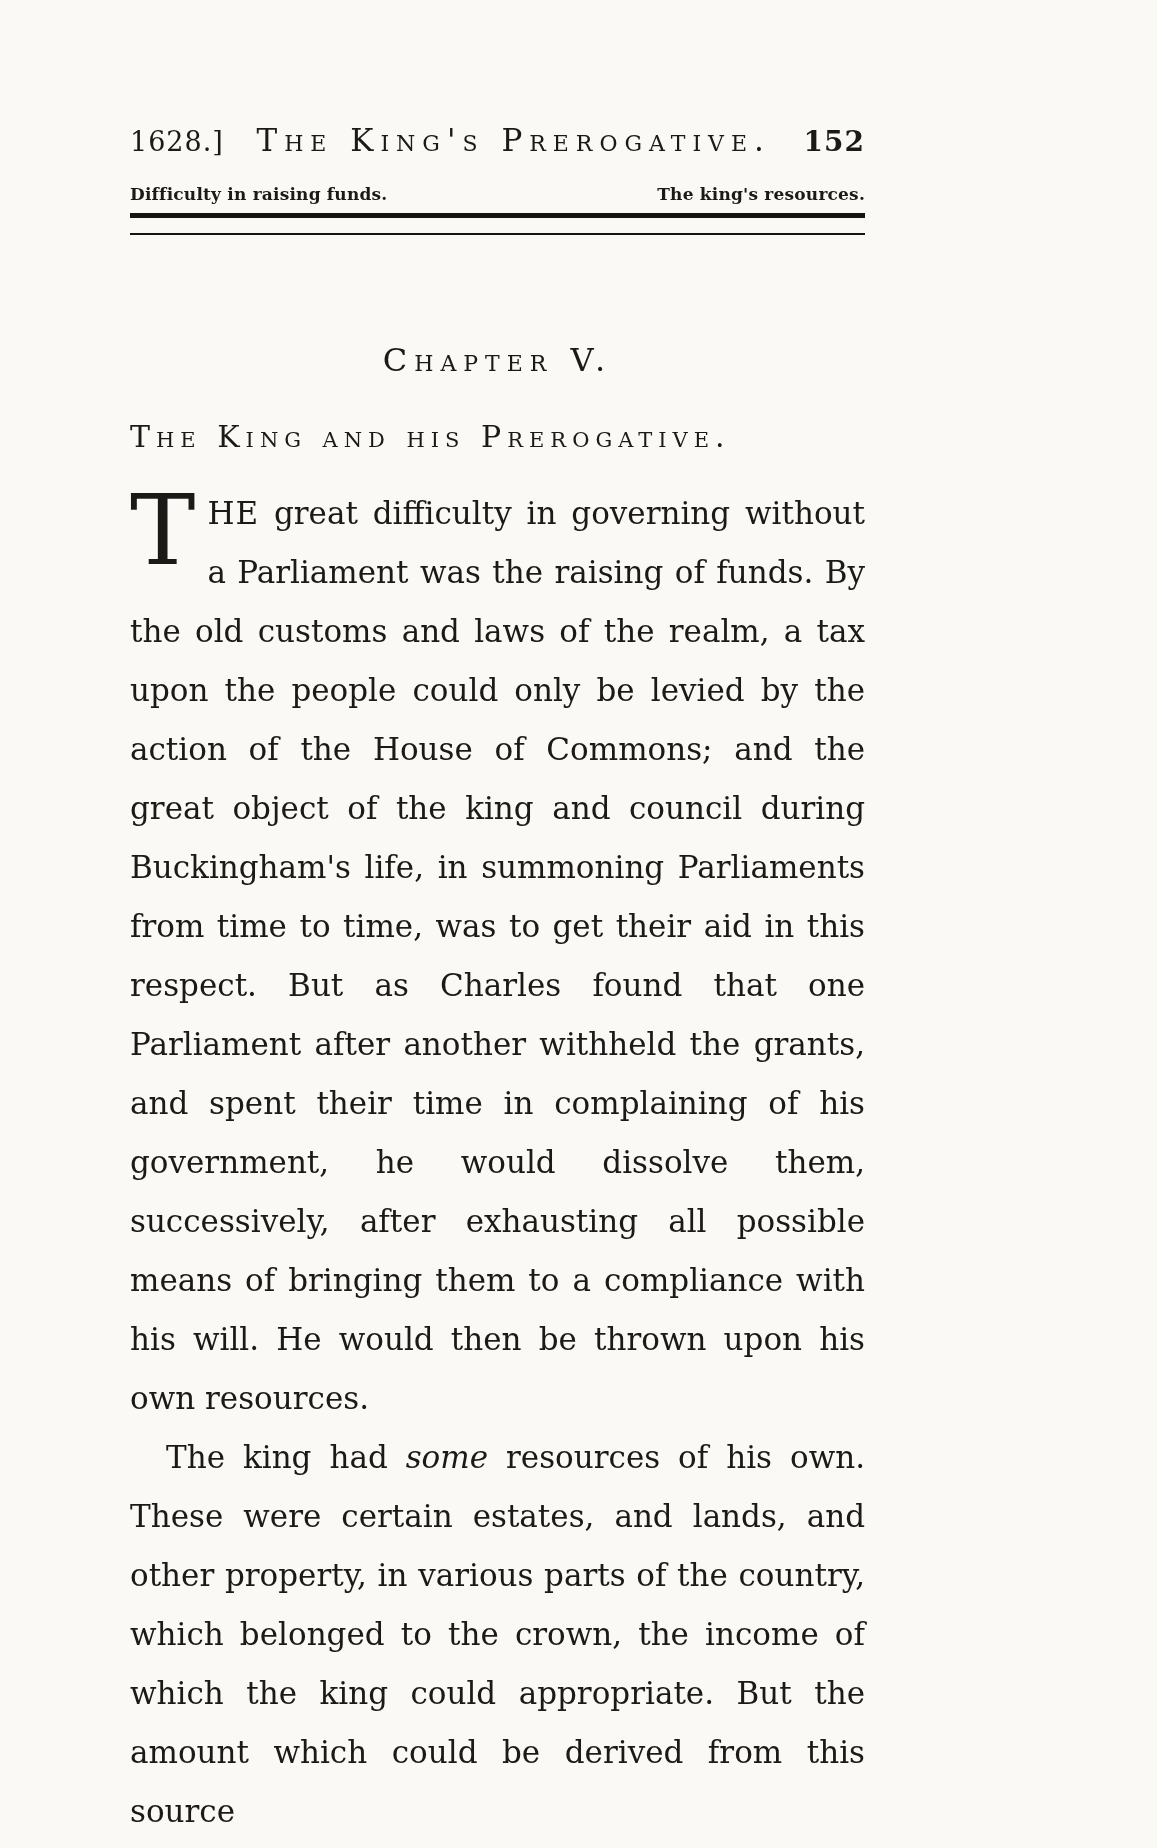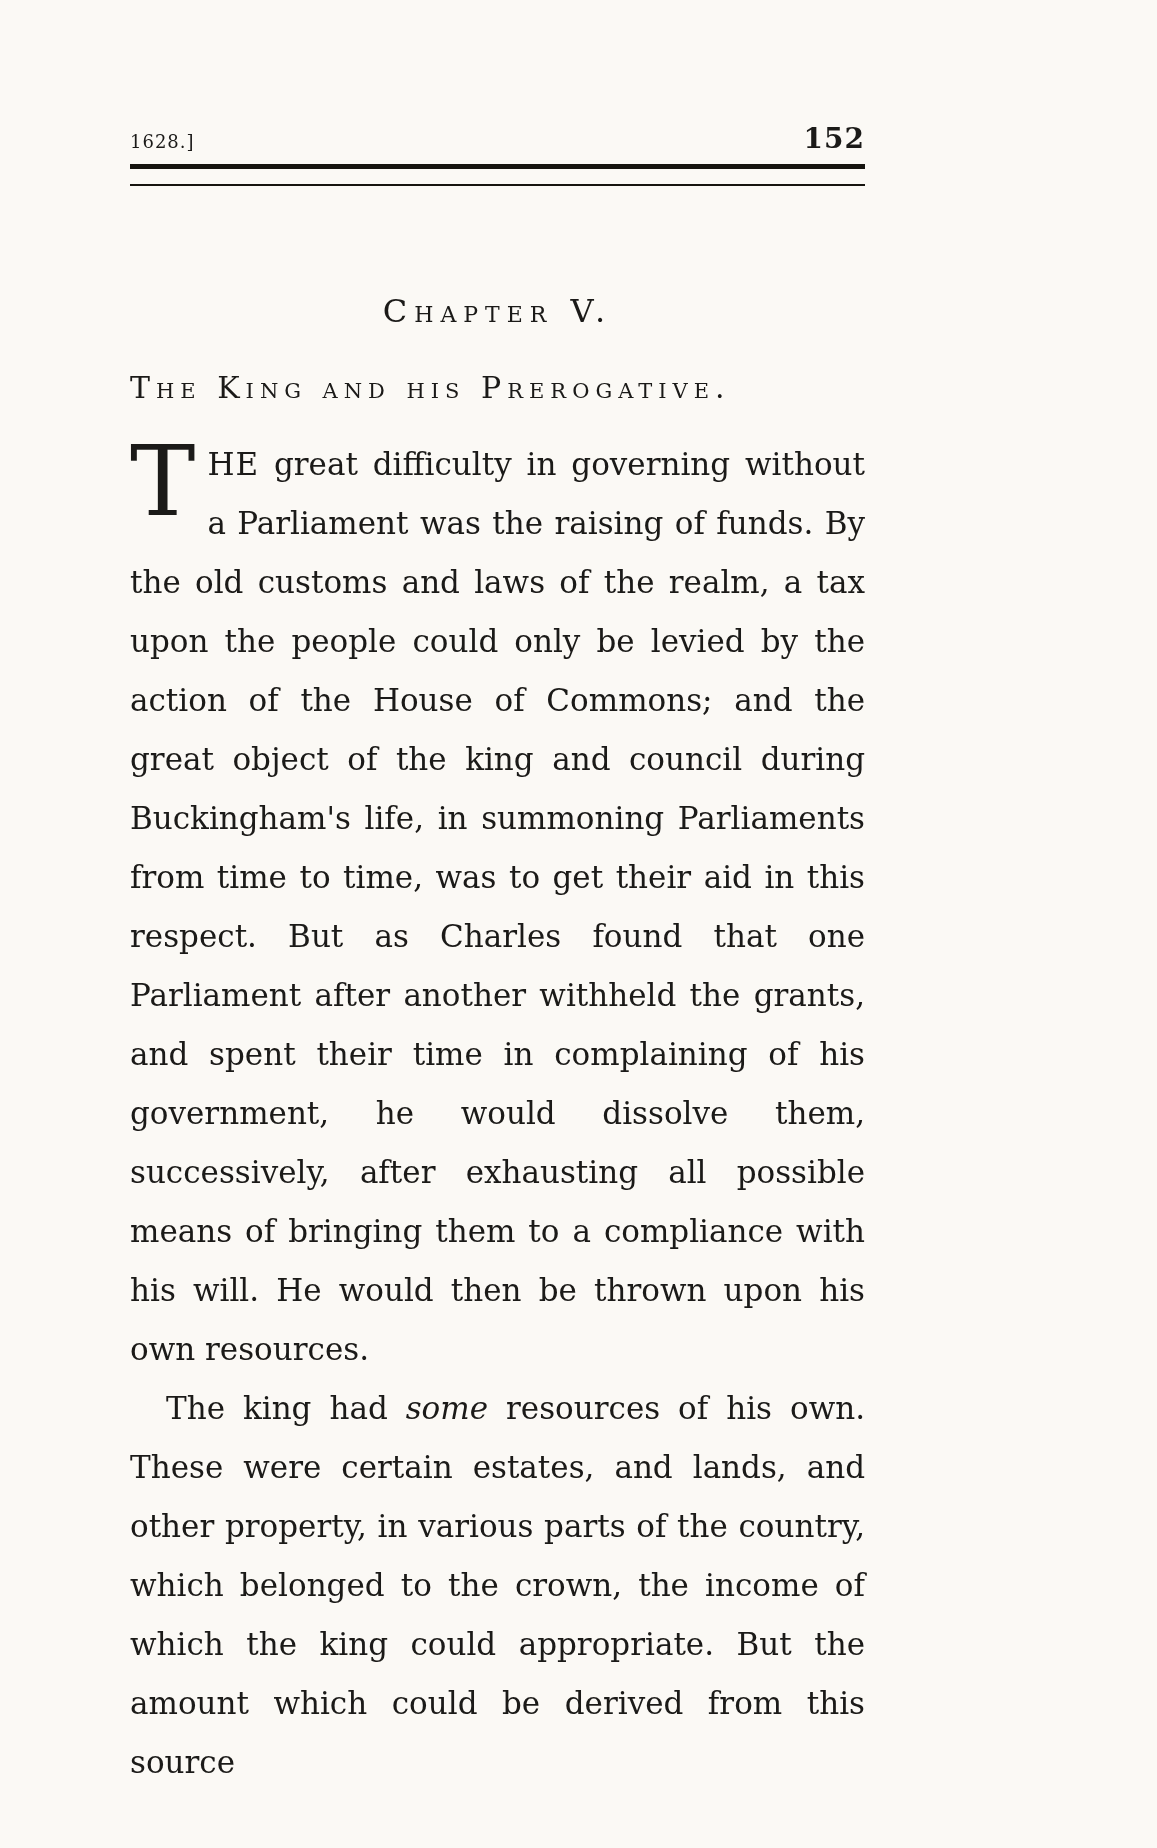--- a/index.html
+++ b/index.html
@@ -23,21 +23,21 @@
   }
 
   
   .header-row {
     display: flex;
     align-items: baseline;
     justify-content: space-between;
     white-space: nowrap;
   }
   .header-year {
-    font-size: 18px;
+    font-size: 27px;
     letter-spacing: 1px;
   }
   .header-title {
     font-variant: small-caps;
     font-size: 31px;
     letter-spacing: 7px;
     margin: 0 10px;
   }
   .header-pageno {
     font-size: 28px;
@@ -111,23 +111,28 @@
   }
 </style>
 </head>
 <body>
 
 <div class="page">
   <div class="content">
 
     <div class="header-row">
       <span class="header-year">1628.]</span>
+      <span class="header-title">The King's Prerogative.</span>
       <span class="header-pageno">152</span>
     </div>
 
+    <div class="running-heads">
+      <span>Difficulty in raising funds.</span>
+      <span>The king's resources.</span>
+    </div>
 
     <hr class="rule-thick">
     <hr class="rule-thin">
 
     <h1 class="chapter-heading">Chapter V.</h1>
     <h2 class="section-heading">The King and his Prerogative.</h2>
 
     <div class="body-text">
       <p class="para-1">
         <span class="drop-cap">T</span><span class="lead-caps">HE</span><span> great difficulty in governing without a Parliament was the raising of funds. By the old customs and laws of the realm, a tax upon the people could only be levied by the action of the House of Commons; and the great object of the king and council during Buckingham's life, in summoning Parliaments from time to time, was to get their aid in this respect. But as Charles found that one Parliament after another withheld the grants, and spent their time in complaining of his government, he would dissolve them, successively, after exhausting all possible means of bringing them to a compliance with his will. He would then be thrown upon his own resources.</span>

